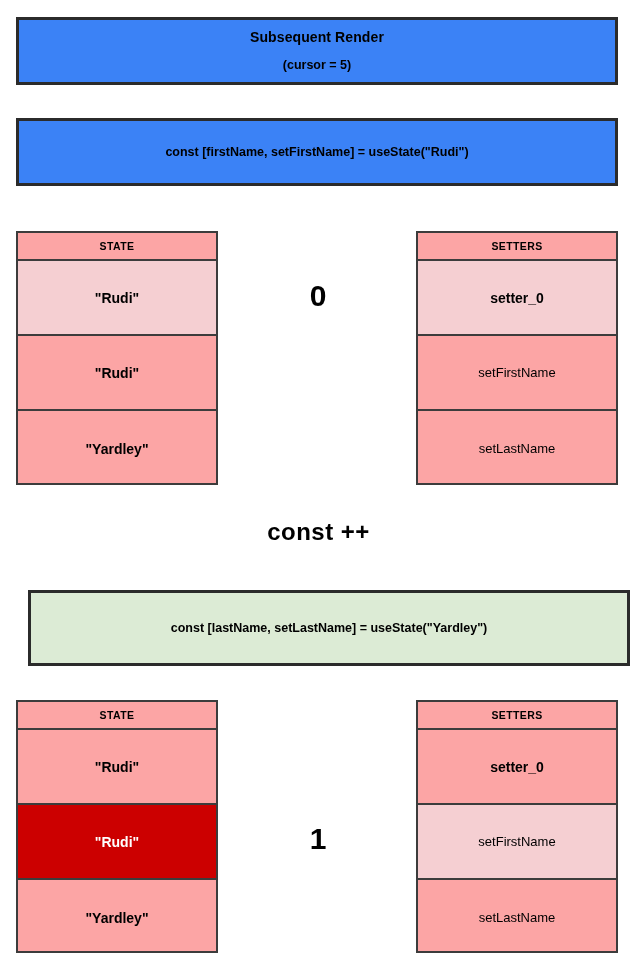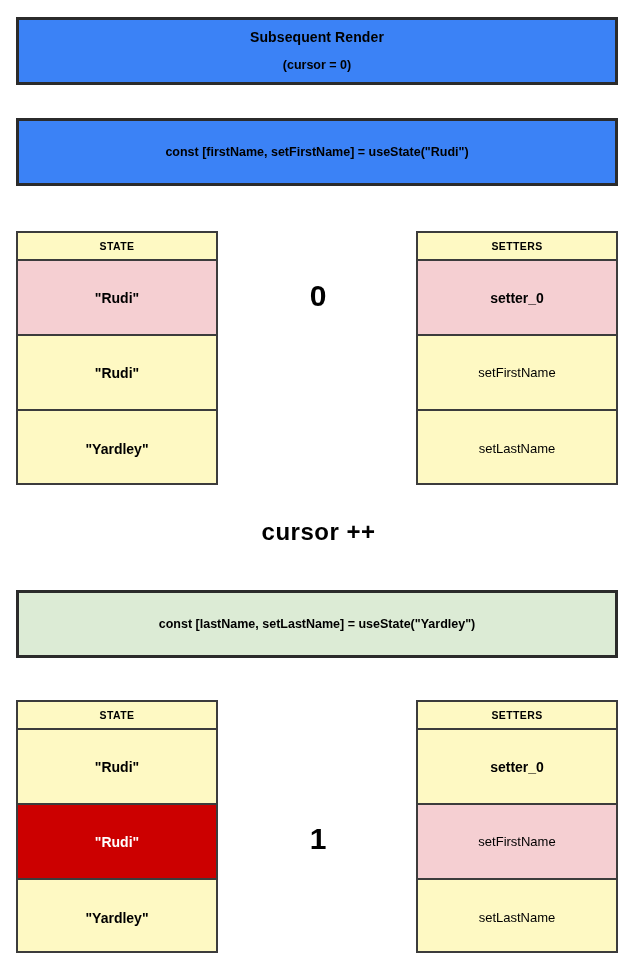--- a/index.html
+++ b/index.html
@@ -36,24 +36,24 @@
     background: #3b82f6;
   }
   .banner-green {
     left: 16px;
     top: 118px;
     width: 602px;
     height: 68px;
     background: #3b82f6;
   }
   .banner-green-2 {
-    left: 16px;
+    left: 28px;
     top: 590px;
     width: 602px;
-    height: 68px;
+    height: 76px;
     background: #dcebd5;
   }
   .banner-title {
     font-size: 14px;
     font-weight: bold;
     letter-spacing: .1px;
     line-height: 1.2;
   }
   .banner-sub {
     font-size: 12.5px;
@@ -77,21 +77,21 @@
     font-size: 24px;
     font-weight: bold;
     letter-spacing: .5px;
   }
 
   
   .table {
     position: absolute;
     box-sizing: border-box;
     border: 2px solid #3c3c3c;
-    background: #fef9c3;
+    background: #fca5a5;
   }
   .table-state-top   { left: 16px;  top: 231px; width: 202px; height: 254px; }
   .table-setters-top { left: 416px; top: 231px; width: 202px; height: 254px; }
   .table-state-bot   { left: 16px;  top: 700px; width: 202px; height: 253px; }
   .table-setters-bot { left: 416px; top: 700px; width: 202px; height: 253px; }
 
   .t-header {
     box-sizing: border-box;
     height: 28px;
     border-bottom: 2px solid #3c3c3c;
@@ -130,21 +130,21 @@
     line-height: 1;
   }
   .cursor-val-top { left: 278px; top: 281px; }
   .cursor-val-bot { left: 278px; top: 824px; }
 </style>
 </head>
 <body>
 
 <div class="banner banner-yellow">
   <div class="banner-title">Subsequent Render</div>
-  <div class="banner-sub">(cursor = 0)</div>
+  <div class="banner-sub">(cursor = 5)</div>
 </div>
 
 <div class="banner banner-green">
   <div class="code-line">const [firstName, setFirstName] = useState("Rudi")</div>
 </div>
 
 <div class="table table-state-top">
   <div class="t-header">STATE</div>
   <div class="t-row hl-pink">"Rudi"</div>
   <div class="t-row">"Rudi"</div>
@@ -153,21 +153,21 @@
 
 <div class="cursor-val cursor-val-top">0</div>
 
 <div class="table table-setters-top">
   <div class="t-header">SETTERS</div>
   <div class="t-row hl-pink">setter_0</div>
   <div class="t-row small">setFirstName</div>
   <div class="t-row small">setLastName</div>
 </div>
 
-<div class="cursor-op">cursor ++</div>
+<div class="cursor-op">const ++</div>
 
 <div class="banner banner-green-2">
   <div class="code-line">const [lastName, setLastName] = useState("Yardley")</div>
 </div>
 
 <div class="table table-state-bot">
   <div class="t-header">STATE</div>
   <div class="t-row">"Rudi"</div>
   <div class="t-row hl-red">"Rudi"</div>
   <div class="t-row">"Yardley"</div>

